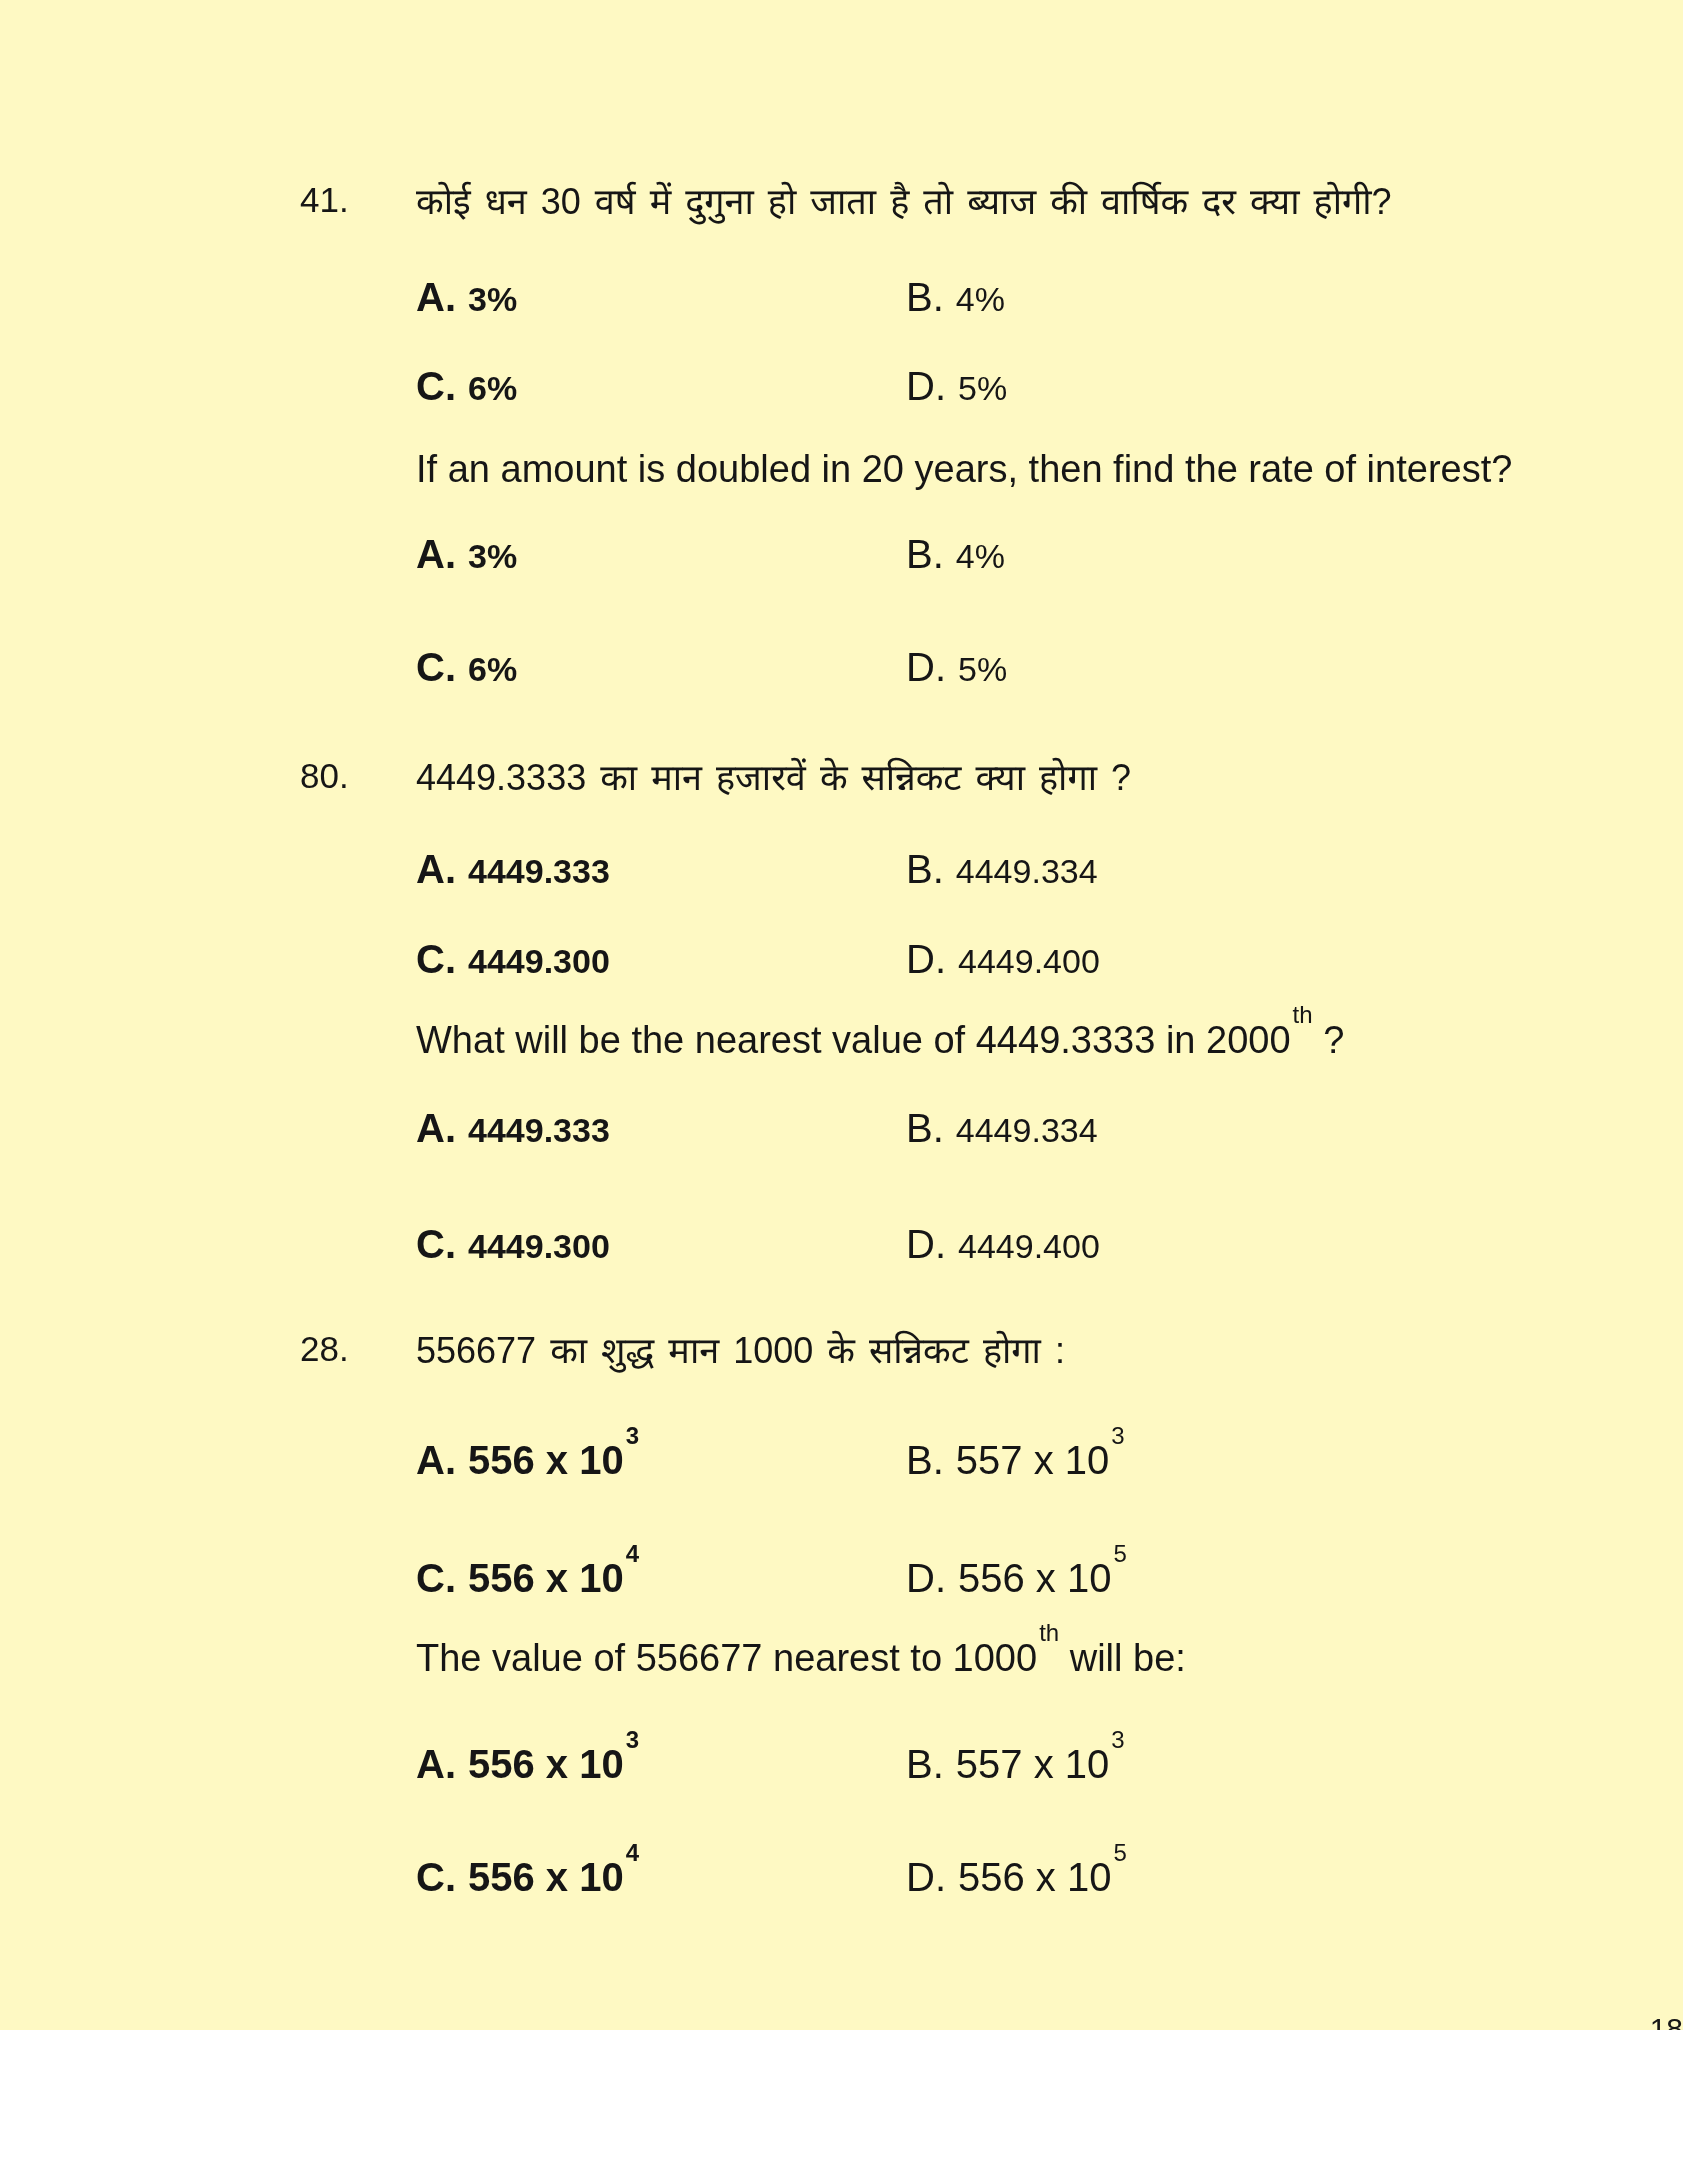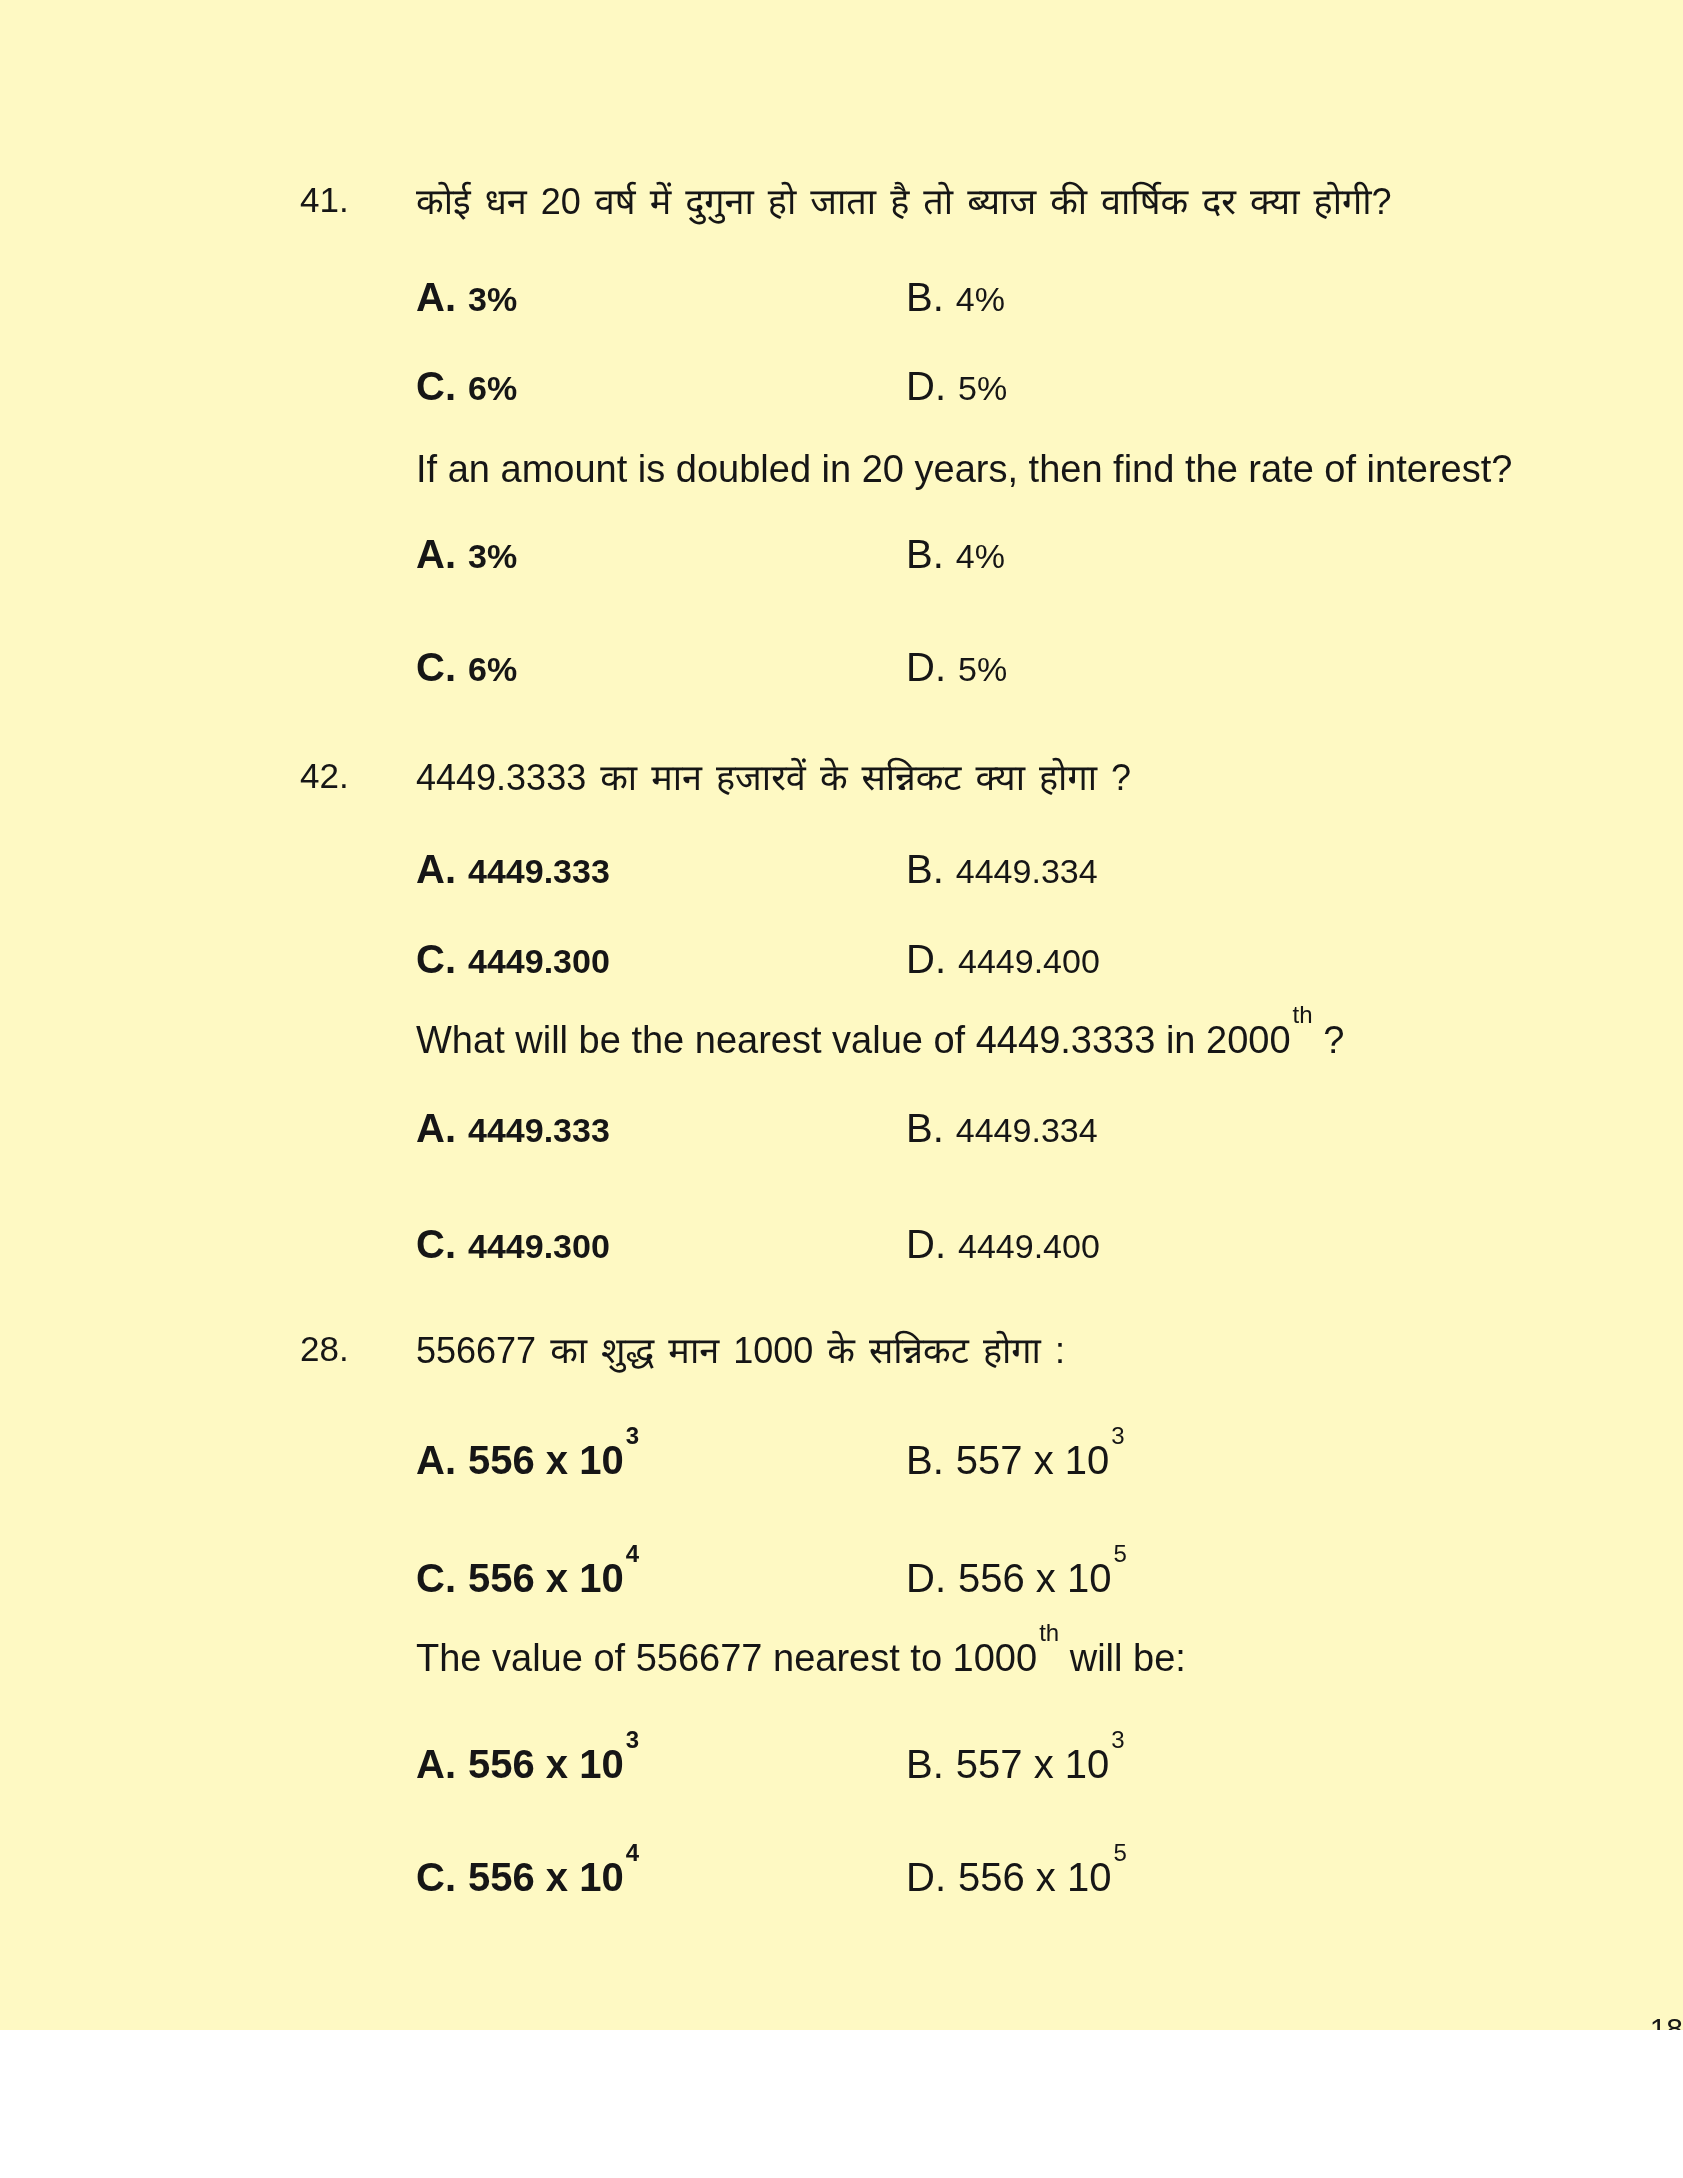--- a/index.html
+++ b/index.html
@@ -39,21 +39,21 @@
   .pagenum-row { position:absolute; top:2012px; left:0; width:1683px; text-align:right; }
   .pagenum { font-size:30px; display:inline-block; }
 </style>
 </head>
 <body>
 
 <div class="page">
 
   <div class="row" style="top:180px">
     <span class="qnum">41.</span>
-    <span class="qtext hindi">कोई धन 20 वर्ष में दुगुना हो जाता है तो ब्याज की वार्षिक दर क्या होगी?</span>
+    <span class="qtext hindi">कोई धन 30 वर्ष में दुगुना हो जाता है तो ब्याज की वार्षिक दर क्या होगी?</span>
   </div>
 
   <div class="row" style="top:275px">
     <span class="opt optA"><span class="letter">A.</span><span class="val val-sm"><span>3%</span><sup class="s"></sup></span></span>
     <span class="opt optB"><span class="letter">B.</span><span class="val val-sm"><span>4%</span><sup class="s"></sup></span></span>
   </div>
 
   <div class="row" style="top:364px">
     <span class="opt optA"><span class="letter">C.</span><span class="val val-sm"><span>6%</span><sup class="s"></sup></span></span>
     <span class="opt optB"><span class="letter">D.</span><span class="val val-sm"><span>5%</span><sup class="s"></sup></span></span>
@@ -67,21 +67,21 @@
     <span class="opt optA"><span class="letter">A.</span><span class="val val-sm"><span>3%</span><sup class="s"></sup></span></span>
     <span class="opt optB"><span class="letter">B.</span><span class="val val-sm"><span>4%</span><sup class="s"></sup></span></span>
   </div>
 
   <div class="row" style="top:645px">
     <span class="opt optA"><span class="letter">C.</span><span class="val val-sm"><span>6%</span><sup class="s"></sup></span></span>
     <span class="opt optB"><span class="letter">D.</span><span class="val val-sm"><span>5%</span><sup class="s"></sup></span></span>
   </div>
 
   <div class="row" style="top:756px">
-    <span class="qnum">42.</span>
+    <span class="qnum">80.</span>
     <span class="qtext hindi">4449.3333 का मान हजारवें के सन्निकट क्या होगा ?</span>
   </div>
 
   <div class="row" style="top:847px">
     <span class="opt optA"><span class="letter">A.</span><span class="val val-sm"><span>4449.333</span><sup class="s"></sup></span></span>
     <span class="opt optB"><span class="letter">B.</span><span class="val val-sm"><span>4449.334</span><sup class="s"></sup></span></span>
   </div>
 
   <div class="row" style="top:937px">
     <span class="opt optA"><span class="letter">C.</span><span class="val val-sm"><span>4449.300</span><sup class="s"></sup></span></span>

